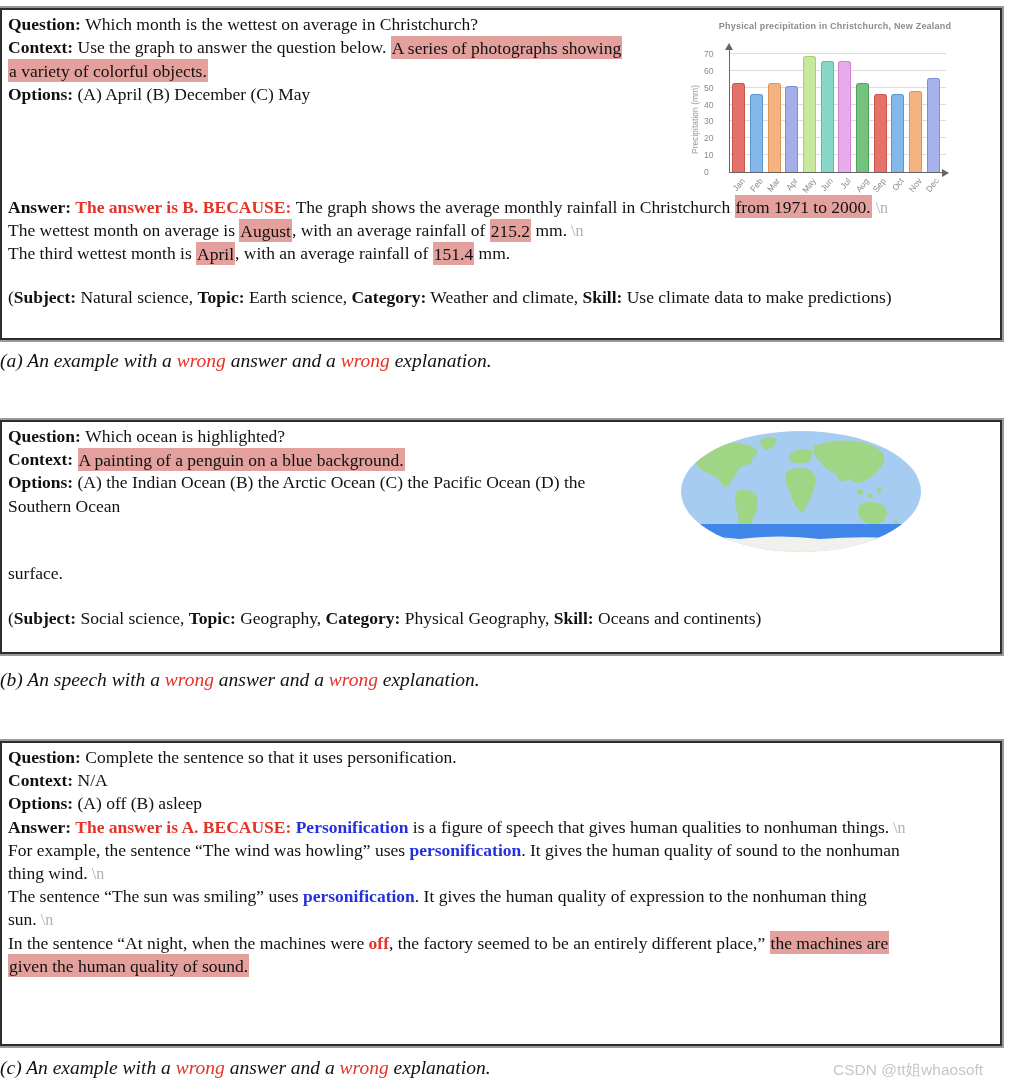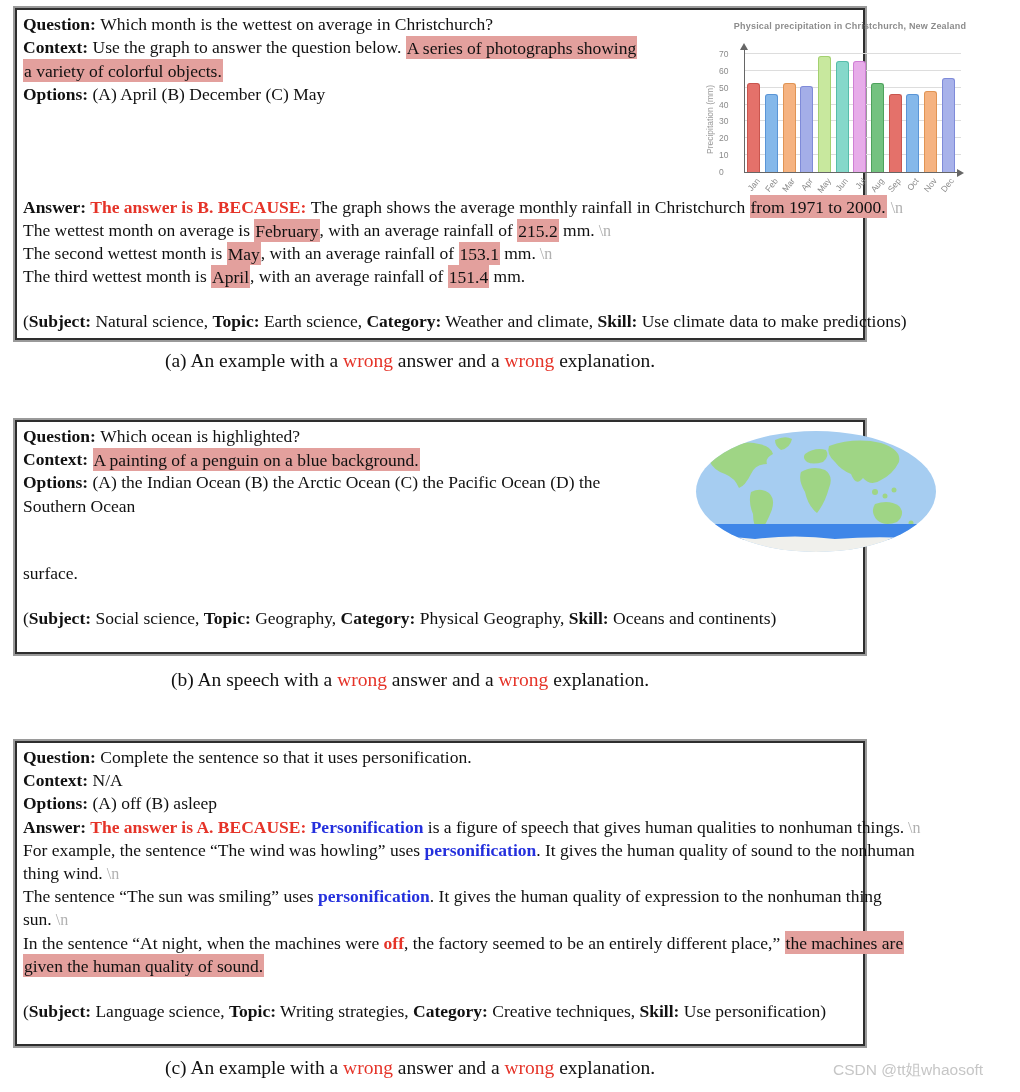--- a/index.html
+++ b/index.html
@@ -1,34 +1,34 @@
 <!DOCTYPE html>
 <html style="--highlight: #e3a09d; --answer-red: #e53328; --term-blue: #2430dd; --newline-gray: #b0b0b0; --chart-text: #8c8c8c; --axis: #666666; --gridline: #dddddd; --box-border: #2e2e2e; --box-shadow: #9a9a9a; --watermark-gray: #c6c6c6; --map-ocean: #a6cdf1; --map-land: #9fd585; --map-band: #3f86e8; --map-antarctica: #f0f0ec;"><head>
 <meta charset="utf-8">
 <style>
   html,body{margin:0;padding:0;background:#fff;}
   .page{position:relative;width:1020px;height:1092px;background:#ffffff;overflow:hidden;
         font-family:"Liberation Serif",serif;color:#111;}
-  .ex-box{position:absolute;left:15px;width:850px;background:#fff;box-sizing:border-box;
+  .ex-box{position:absolute;left:0;width:1002px;background:#fff;box-sizing:border-box;
           border:2px solid var(--box-border);box-shadow:0 0 0 2px var(--box-shadow);
           padding:3px 8px 17px 6px;}
   #box-a{top:8px;height:332px;}
   #box-b{top:420px;height:234px;}
   #box-c{top:741px;height:305px;}
   .tline{font-size:17.5px;line-height:23.2px;white-space:nowrap;}
   .spacer{width:10px;}
   .sg-p{}
   .sg-b{font-weight:bold;}
   .sg-r{font-weight:bold;color:var(--answer-red);}
   .sg-rb{font-weight:bold;color:var(--answer-red);}
   .sg-rw{color:var(--answer-red);}
   .sg-bl{font-weight:bold;color:var(--term-blue);}
   .sg-hl{background:var(--highlight);padding:1.5px 1px;}
   .sg-n{color:var(--newline-gray);margin-left:4px;font-size:16px;}
-  .caption{position:absolute;left:0;width:820px;text-align:center;font-size:19.5px;}
+  .caption{position:absolute;left:0;width:820px;font-size:19.5px;font-style:italic;}
   #cap-a{top:350px;}
   #cap-b{top:669px;}
   #cap-c{top:1057px;}
   .watermark{position:absolute;left:833px;top:1060px;font-family:Liberation Sans, sans-serif;
              font-size:15.5px;color:var(--watermark-gray);}
   
   .chart{position:absolute;left:680px;top:2px;width:306px;height:182px;
          font-family:"Liberation Sans",sans-serif;}
   .chart-title{text-align:center;font-size:9px;font-weight:bold;color:var(--chart-text);
                margin-top:9px;letter-spacing:.2px;}
@@ -57,22 +57,21 @@
 <div class="page">
 
   <section class="ex-box" id="box-a">
     <div class="text-flow">
         <div class="tline"><span class="sg-b">Question: </span><span class="sg-p">Which month is the wettest on average in Christchurch?</span></div>
         <div class="tline"><span class="sg-b">Context: </span><span class="sg-p">Use the graph to answer the question below. </span><span class="sg-hl">A series of photographs showing</span></div>
         <div class="tline"><span class="sg-hl">a variety of colorful objects.</span></div>
         <div class="tline"><span class="sg-b">Options: </span><span class="sg-p">(A) April (B) December (C) May</span></div>
         <div class="spacer" style="height: 90px;"></div>
         <div class="tline"><span class="sg-b">Answer: </span><span class="sg-r">The answer is B. BECAUSE: </span><span class="sg-p">The graph shows the average monthly rainfall in Christchurch </span><span class="sg-hl">from 1971 to 2000.</span><span class="sg-n">\n</span></div>
-        <div class="tline"><span class="sg-p">The wettest month on average is </span><span class="sg-hl">February</span><span class="sg-p">, with an average rainfall of </span><span class="sg-hl">215.2</span><span class="sg-p"> mm.</span><span class="sg-n">\n</span></div>
-        <div class="tline"><span class="sg-p">The second wettest month is </span><span class="sg-hl">May</span><span class="sg-p">, with an average rainfall of </span><span class="sg-hl">153.1</span><span class="sg-p"> mm.</span><span class="sg-n">\n</span></div>
+        <div class="tline"><span class="sg-p">The wettest month on average is </span><span class="sg-hl">August</span><span class="sg-p">, with an average rainfall of </span><span class="sg-hl">215.2</span><span class="sg-p"> mm.</span><span class="sg-n">\n</span></div>
         <div class="tline"><span class="sg-p">The third wettest month is </span><span class="sg-hl">April</span><span class="sg-p">, with an average rainfall of </span><span class="sg-hl">151.4</span><span class="sg-p"> mm.</span></div>
         <div class="spacer" style="height: 21px;"></div>
         <div class="tline"><span class="sg-p">(</span><span class="sg-b">Subject:</span><span class="sg-p"> Natural science, </span><span class="sg-b">Topic:</span><span class="sg-p"> Earth science, </span><span class="sg-b">Category:</span><span class="sg-p"> Weather and climate, </span><span class="sg-b">Skill:</span><span class="sg-p"> Use climate data to make predictions)</span></div>
       </div>
     <div class="chart">
       <div class="chart-title">Physical precipitation in Christchurch, New Zealand</div>
       <div class="ylabel">Precipitation (mm)</div>
       <div class="plot">
         <div class="arrow-up"></div>
         <div class="arrow-right"></div>
@@ -163,20 +162,19 @@
         <div class="tline"><span class="sg-b">Context: </span><span class="sg-p">N/A</span></div>
         <div class="tline"><span class="sg-b">Options: </span><span class="sg-p">(A) off (B) asleep</span></div>
         <div class="tline"><span class="sg-b">Answer: </span><span class="sg-r">The answer is A. BECAUSE: </span><span class="sg-bl">Personification</span><span class="sg-p"> is a figure of speech that gives human qualities to nonhuman things.</span><span class="sg-n">\n</span></div>
         <div class="tline"><span class="sg-p">For example, the sentence “The wind was howling” uses </span><span class="sg-bl">personification</span><span class="sg-p">. It gives the human quality of sound to the nonhuman</span></div>
         <div class="tline"><span class="sg-p">thing wind.</span><span class="sg-n">\n</span></div>
         <div class="tline"><span class="sg-p">The sentence “The sun was smiling” uses </span><span class="sg-bl">personification</span><span class="sg-p">. It gives the human quality of expression to the nonhuman thing</span></div>
         <div class="tline"><span class="sg-p">sun.</span><span class="sg-n">\n</span></div>
         <div class="tline"><span class="sg-p">In the sentence “At night, when the machines were </span><span class="sg-rb">off</span><span class="sg-p">, the factory seemed to be an entirely different place,” </span><span class="sg-hl">the machines are</span></div>
         <div class="tline"><span class="sg-hl">given the human quality of sound.</span></div>
         <div class="spacer" style="height: 22px;"></div>
-        <div class="tline"><span class="sg-p">(</span><span class="sg-b">Subject:</span><span class="sg-p"> Language science, </span><span class="sg-b">Topic:</span><span class="sg-p"> Writing strategies, </span><span class="sg-b">Category:</span><span class="sg-p"> Creative techniques, </span><span class="sg-b">Skill:</span><span class="sg-p"> Use personification)</span></div>
       </div>
   </section>
   <div class="caption" id="cap-c"><span class="sg-p">(c) An example with a </span><span class="sg-rw">wrong</span><span class="sg-p"> answer and a </span><span class="sg-rw">wrong</span><span class="sg-p"> explanation.</span></div>
 
   <div class="watermark">CSDN @tt姐whaosoft</div>
 
 </div>
 
 </body></html>

